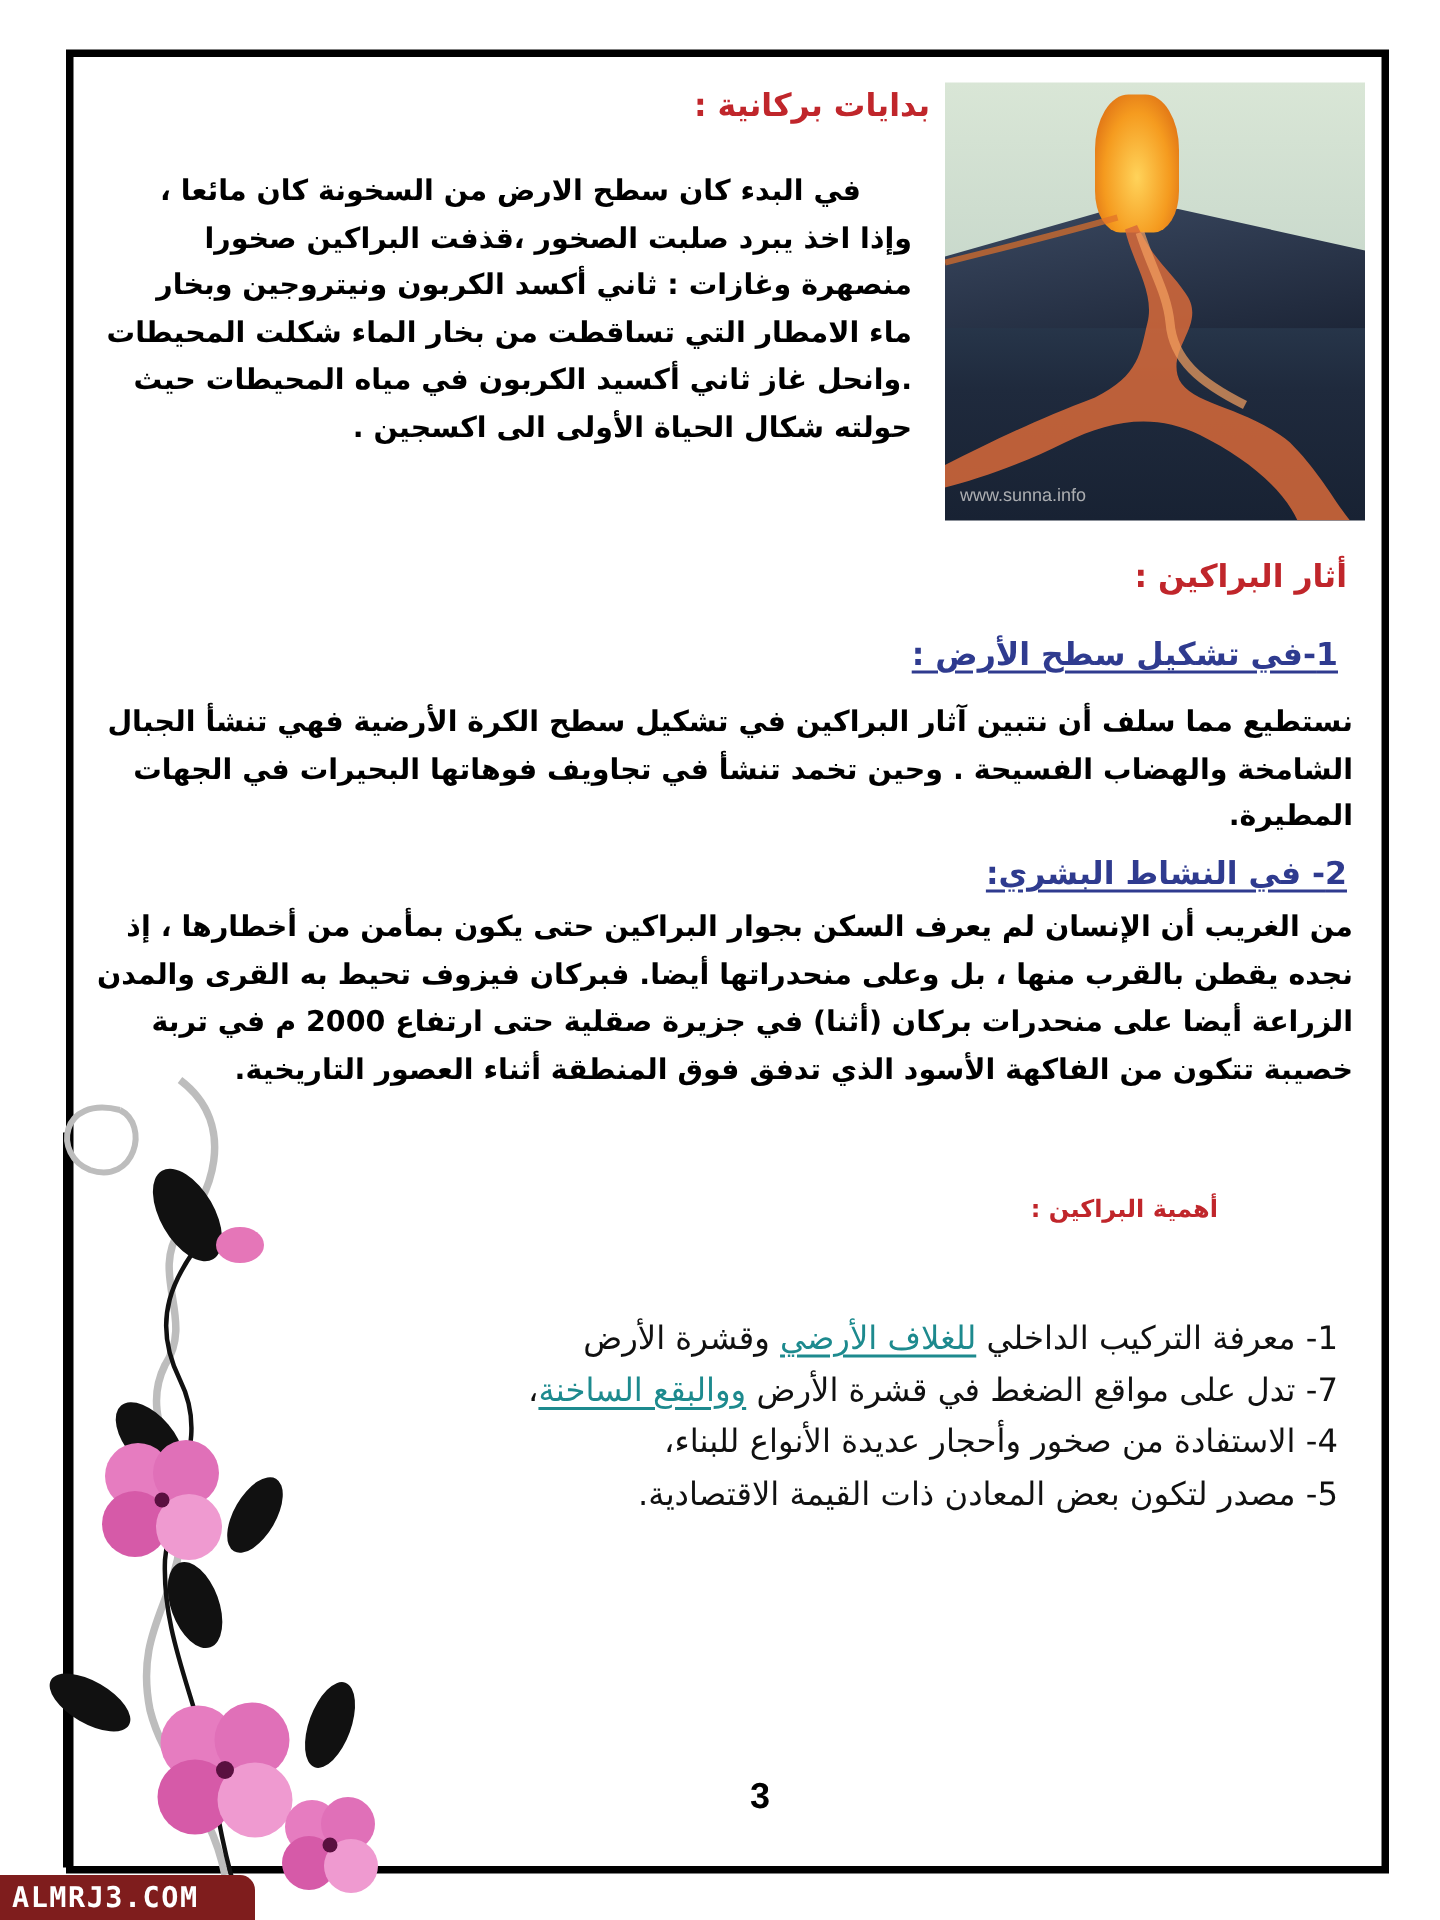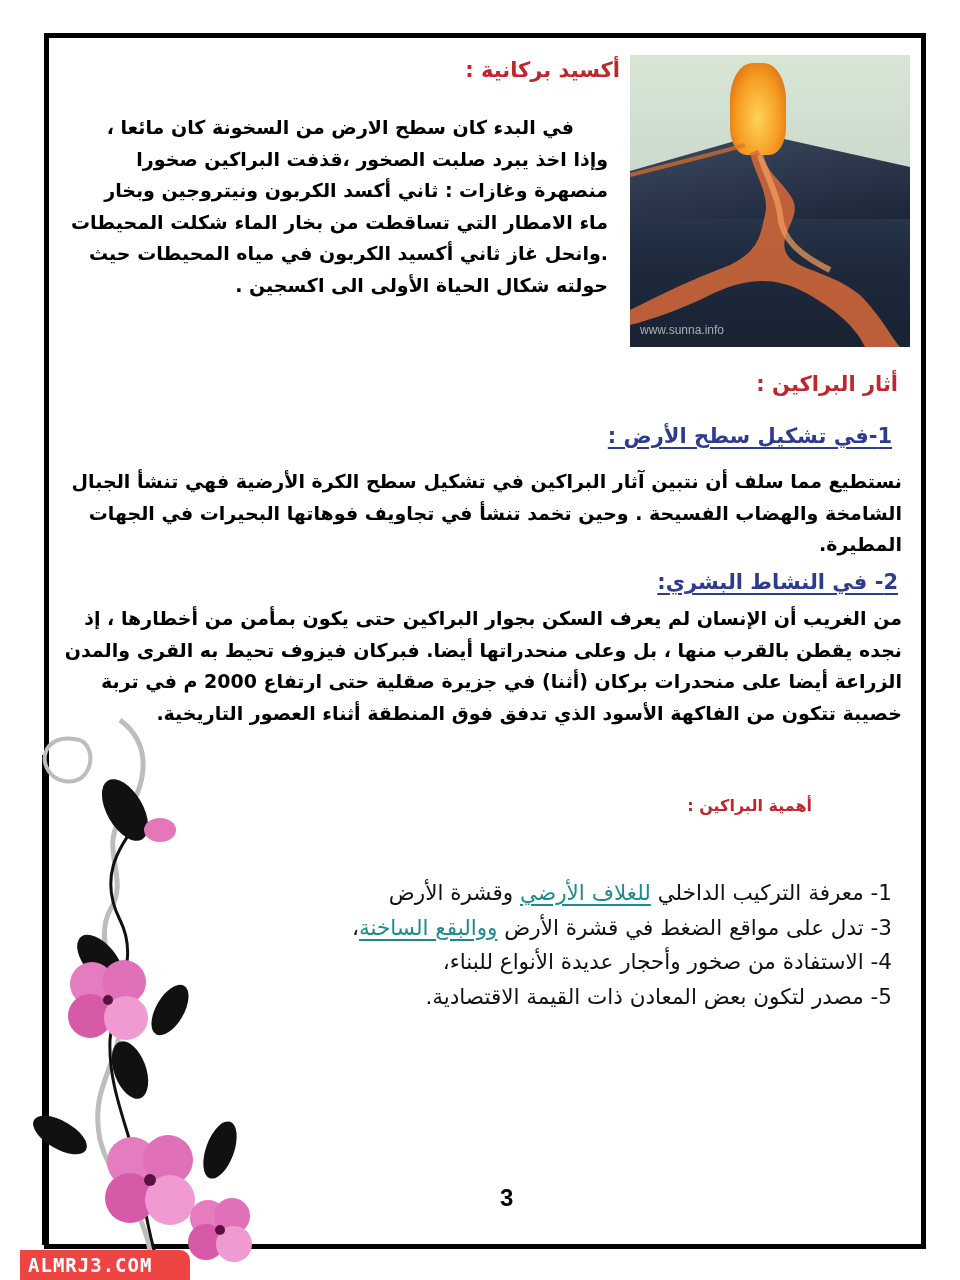--- a/index.html
+++ b/index.html
@@ -21,29 +21,29 @@
   .volcano .flow { position:absolute; left:0; top:0; width:280px; height:292px; }
   .volcano .wm { position:absolute; left:10px; bottom:10px; font-size:12px; color:#d0d0d0; font-family:"Liberation Sans", sans-serif; opacity:.8; }
 
   .list { position:absolute; right:68px; top:876px; width:600px; }
   .list .item { display:block; white-space:nowrap; text-align:right; font-weight:normal; font-size:21.5px; line-height:34.5px; color:#111; }
   .hl { color:#1d8a8e; text-decoration:underline; text-decoration-thickness:2px; text-underline-offset:4px; }
 
   .page-num { position:absolute; left:500px; top:1184px; font-size:24px; font-weight:bold; color:#000; font-family:"Liberation Sans", sans-serif; }
 
   .floral { position:absolute; left:20px; top:710px; width:240px; height:570px; }
-  .badge { position:absolute; left:0; top:1250px; width:170px; height:30px; background:#ef4444; border-radius:0 10px 0 0;
-    color:#fff; font-family:"DejaVu Sans Mono", monospace; font-weight:bold; font-size:19px; line-height:30px; padding-left:8px; letter-spacing:1px; box-sizing:border-box;margin-left:20px; }
+  .badge { position:absolute; left:0; top:1250px; width:170px; height:30px; background:#7f1d1d; border-radius:0 10px 0 0;
+    color:#fff; font-family:"DejaVu Sans Mono", monospace; font-weight:bold; font-size:19px; line-height:30px; padding-left:8px; letter-spacing:1px; box-sizing:border-box; }
 </style>
 </head>
 <body>
 
 <div class="page-border"></div>
 
-<div class="h-red rtl" style="right:340px; top:58px;">أكسيد بركانية :</div>
+<div class="h-red rtl" style="right:340px; top:58px;">بدايات بركانية :</div>
 
 <div class="para rtl" style="right:352px; top:112px; width:530px;">
   <span class="line" style="padding-right:34px;">في البدء كان سطح الارض من السخونة كان مائعا ،</span>
   <span class="line">وإذا اخذ يبرد صلبت الصخور ،قذفت البراكين صخورا</span>
   <span class="line">منصهرة وغازات : ثاني أكسد الكربون ونيتروجين وبخار</span>
   <span class="line">ماء الامطار التي تساقطت من بخار الماء شكلت المحيطات</span>
   <span class="line">.وانحل غاز ثاني أكسيد الكربون في مياه المحيطات حيث</span>
   <span class="line">حولته  شكال الحياة الأولى الى اكسجين .</span>
 </div>
 
@@ -73,21 +73,21 @@
   <span class="line">من الغريب أن الإنسان لم يعرف السكن بجوار البراكين حتى يكون بمأمن من أخطارها ، إذ</span>
   <span class="line">نجده يقطن بالقرب منها ، بل وعلى منحدراتها أيضا. فبركان فيزوف تحيط به القرى والمدن</span>
   <span class="line">الزراعة أيضا على منحدرات بركان (أثنا) في جزيرة صقلية حتى ارتفاع 2000 م في تربة</span>
   <span class="line">خصيبة تتكون من الفاكهة الأسود الذي تدفق فوق المنطقة أثناء العصور التاريخية.</span>
 </div>
 
 <div class="h-red rtl" style="right:148px; top:796px; font-size:16px;">أهمية البراكين :</div>
 
 <div class="list rtl">
   <span class="item"><span>1- معرفة التركيب الداخلي </span><span class="hl">للغلاف الأرضي</span><span> وقشرة الأرض</span></span>
-  <span class="item"><span>3- تدل على مواقع الضغط في قشرة الأرض </span><span class="hl">ووالبقع الساخنة</span><span>،</span></span>
+  <span class="item"><span>7- تدل على مواقع الضغط في قشرة الأرض </span><span class="hl">ووالبقع الساخنة</span><span>،</span></span>
   <span class="item">4- الاستفادة من صخور وأحجار عديدة الأنواع للبناء،</span>
   <span class="item">5- مصدر لتكون بعض المعادن ذات القيمة الاقتصادية.</span>
 </div>
 
 <svg class="floral" viewBox="0 0 240 570">
   <rect x="22" y="45" width="5" height="490" fill="#000"></rect>
   <path d="M60 30 C20 20, 15 60, 40 70 C70 80, 80 40, 60 30" stroke="#bdbdbd" stroke-width="4" fill="none"></path>
   <path d="M100 10 C140 40, 120 90, 100 110 C80 140, 110 170, 90 200 C70 240, 110 270, 100 320 C95 360, 70 380, 80 430 C90 470, 120 490, 130 540" stroke="#bdbdbd" stroke-width="5" fill="none"></path>
   <path d="M120 110 C95 140, 80 170, 100 210 C120 250, 95 280, 90 330 C88 380, 110 420, 120 470 C125 500, 130 530, 140 560" stroke="#111" stroke-width="3" fill="none"></path>
   <ellipse cx="105" cy="100" rx="18" ry="34" transform="rotate(-30 105 100)" fill="#111"></ellipse>

